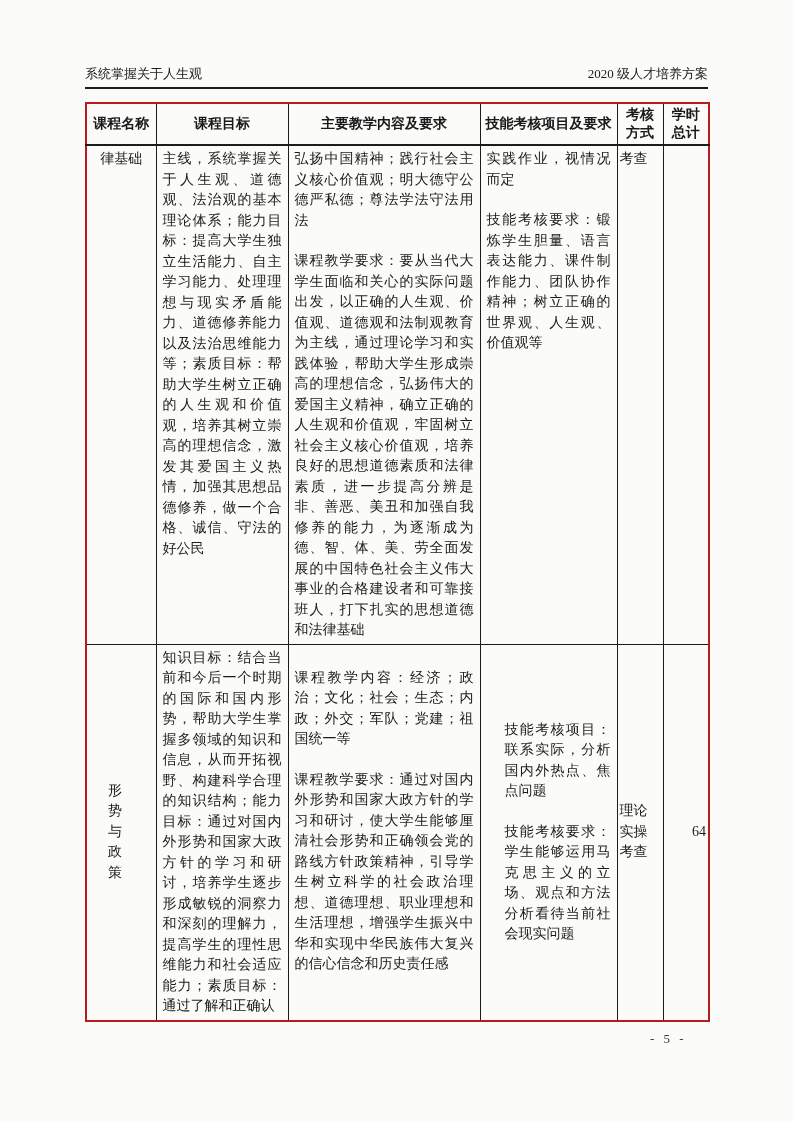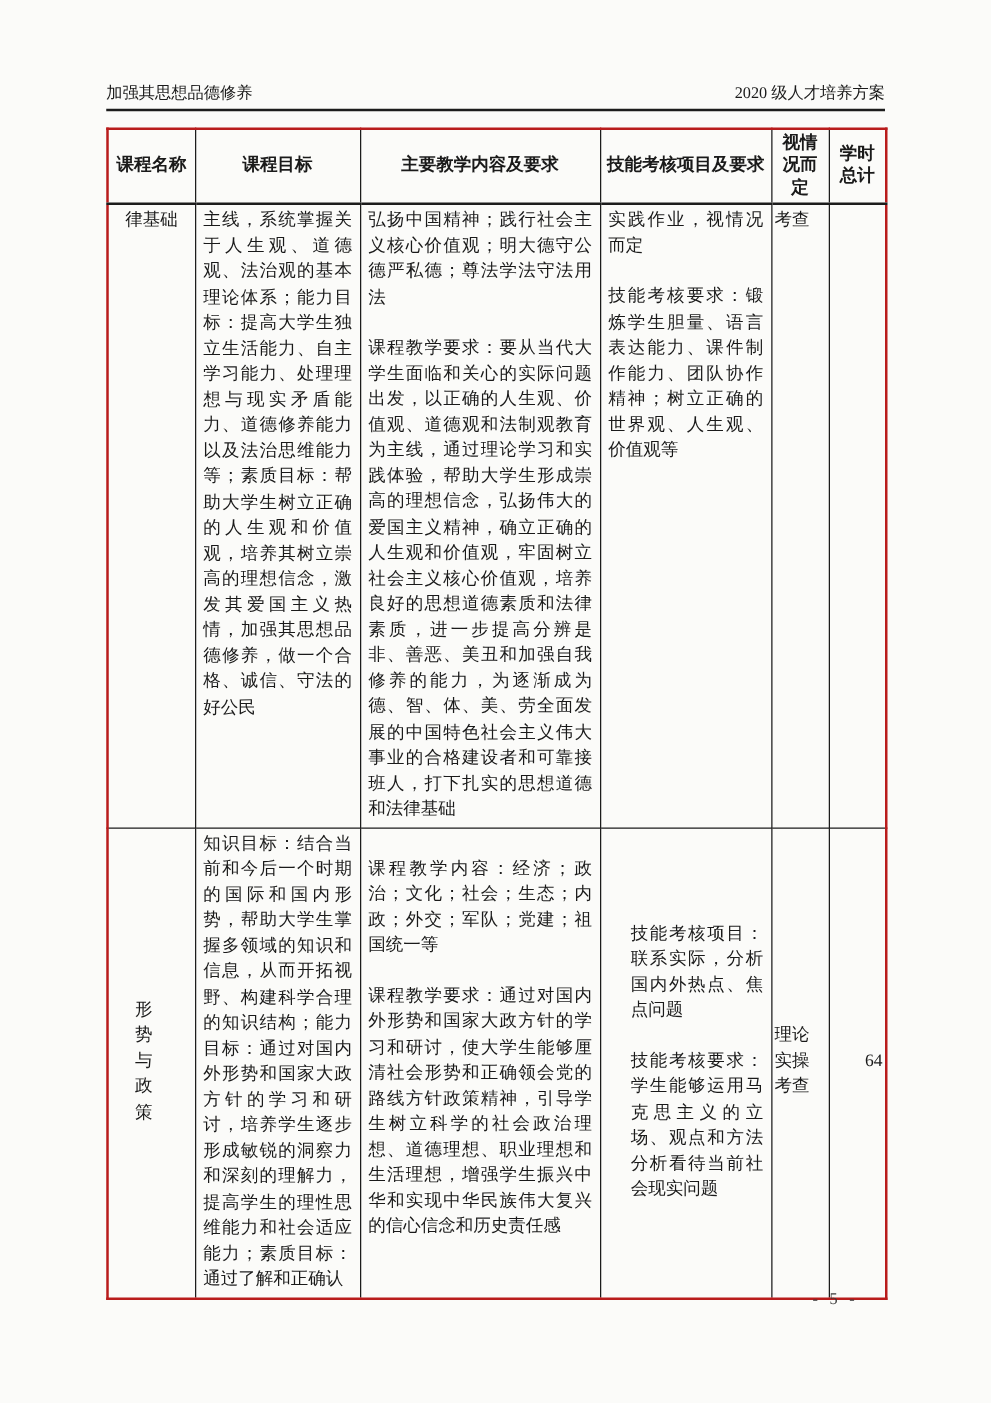--- a/index.html
+++ b/index.html
@@ -60,41 +60,41 @@
     position:absolute;left:650px;top:1031px;
     font-size:13px;letter-spacing:3px;color:#3a3a3a;
   }
 </style>
 </head>
 <body>
 
 <div class="page">
 
   <div class="page-header">
-    <span>加强其思想品德修养</span>
+    <span>系统掌握关于人生观</span>
     <span>2020 级人才培养方案</span>
   </div>
   <div class="header-rule"></div>
 
   <table class="course-table">
     <colgroup>
       <col style="width:70px">
       <col style="width:132px">
       <col style="width:192px">
       <col style="width:137px">
       <col style="width:46px">
       <col style="width:46px">
     </colgroup>
     <thead>
       <tr>
         <th>课程名称</th>
         <th>课程目标</th>
         <th>主要教学内容及要求</th>
         <th>技能考核项目及要求</th>
-        <th>视情况而定</th>
+        <th>考核方式</th>
         <th>学时总计</th>
       </tr>
     </thead>
     <tbody>
       <tr class="row-1">
         <td class="c-name">
           <div>律基础</div>
         </td>
         <td>
           <p>主线，系统掌握关于人生观、道德观、法治观的基本理论体系；能力目标：提高大学生独立生活能力、自主学习能力、处理理想与现实矛盾能力、道德修养能力以及法治思维能力等；素质目标：帮助大学生树立正确的人生观和价值观，培养其树立崇高的理想信念，激发其爱国主义热情，加强其思想品德修养，做一个合格、诚信、守法的好公民</p>

